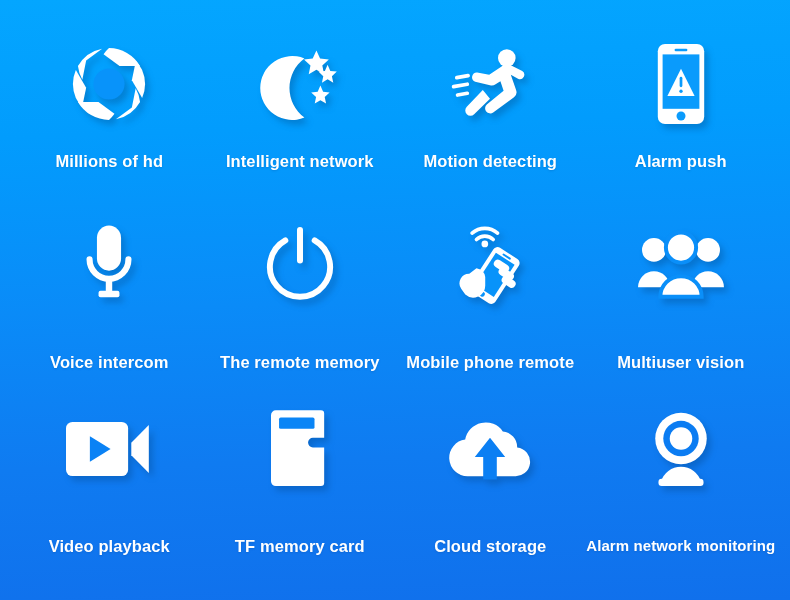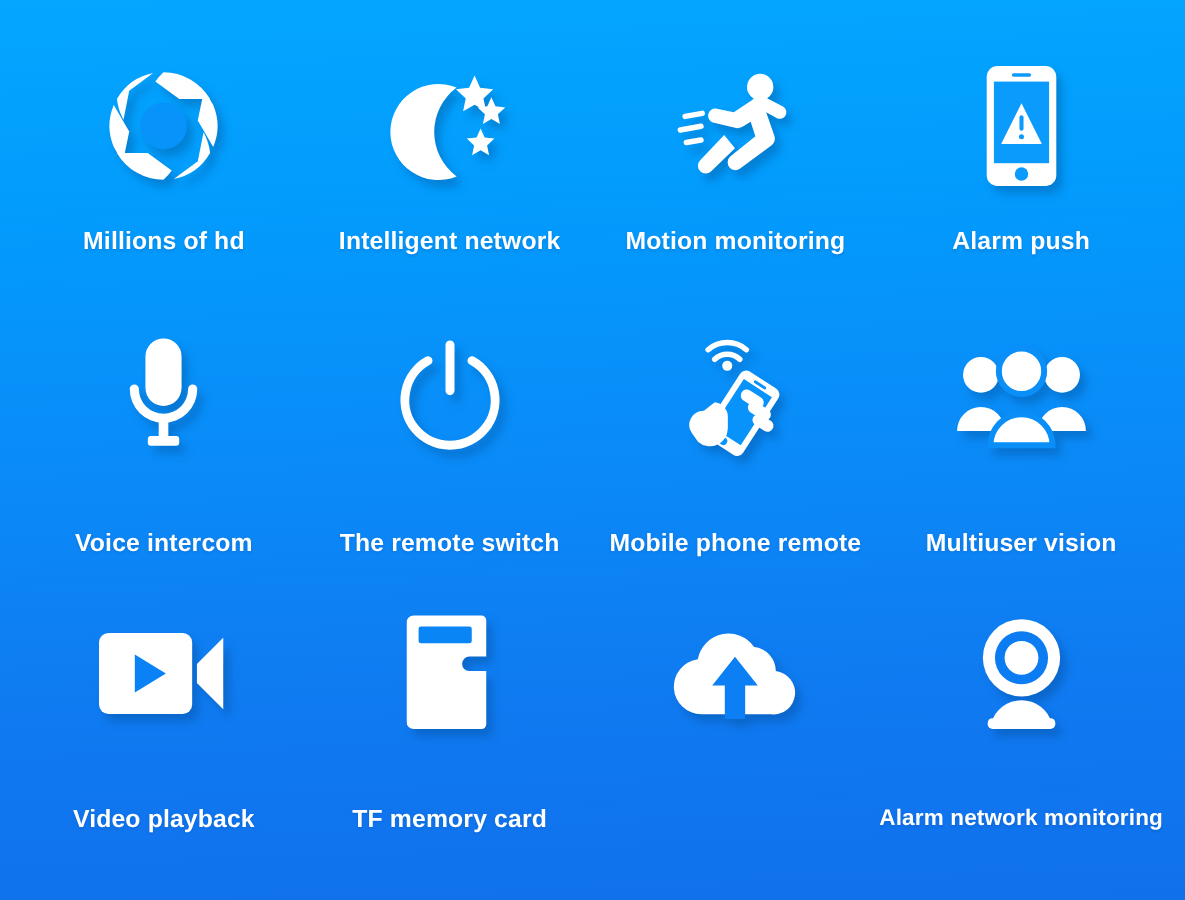--- a/index.html
+++ b/index.html
@@ -108,21 +108,21 @@
         <g fill="#ffffff">
           <circle cx="71" cy="15" r="11"></circle>
           <path d="M64 26 L49 36 L34 33 a6 6 0 0 0 -2.5 11.6 L50 49 a9 9 0 0 0 7-1.2 L63 44 l4 12 -21 17 a6.5 6.5 0 0 0 8 10.2 L80 64 a8 8 0 0 0 2.5-9.3 L76 36 l9 5 a5.5 5.5 0 0 0 5.3-9.6 L76 24 a9 9 0 0 0 -12 2 Z"></path>
           <path d="M41 55 L21 76 a6.5 6.5 0 0 0 9.2 9.2 L50 66 Z"></path>
           <rect x="6" y="36" width="19" height="4.6" rx="2.3" transform="rotate(-10 15 38)"></rect>
           <rect x="2" y="47" width="22" height="4.6" rx="2.3" transform="rotate(-10 13 49)"></rect>
           <rect x="7" y="58" width="17" height="4.6" rx="2.3" transform="rotate(-10 15 60)"></rect>
         </g>
       </svg>
     </div>
-    <div class="feature-label">Motion monitoring</div>
+    <div class="feature-label">Motion detecting</div>
   </div>
 
   <div class="feature-cell row-1">
     <div class="icon-wrap">
       <svg width="48" height="82" viewBox="0 0 60 102" aria-hidden="true">
         <rect x="1" y="1" width="58" height="100" rx="9" fill="#ffffff"></rect>
         <rect x="7" y="14" width="46" height="68" fill="#0A9BFC"></rect>
         <rect x="22" y="7" width="16" height="3" rx="1.5" fill="#0A9BFC"></rect>
         <circle cx="30" cy="91" r="5.6" fill="#0A9BFC"></circle>
         <path d="M30 32 L47 66 L13 66 Z" fill="#ffffff"></path>
@@ -148,21 +148,21 @@
   </div>
 
   <div class="feature-cell row-2">
     <div class="icon-wrap">
       <svg width="76" height="80" viewBox="0 0 96 100" aria-hidden="true">
         <path d="M48 48 A40 40 0 1 0 48 48" fill="none"></path>
         <path d="M29.5 19 A38 38 0 1 0 66.5 19" fill="none" stroke="#ffffff" stroke-width="7.5" stroke-linecap="round"></path>
         <rect x="44.2" y="2" width="7.6" height="46" rx="3.8" fill="#ffffff"></rect>
       </svg>
     </div>
-    <div class="feature-label">The remote switch</div>
+    <div class="feature-label">The remote memory</div>
   </div>
 
   <div class="feature-cell row-2">
     <div class="icon-wrap">
       <svg width="80" height="86" viewBox="0 0 100 108" aria-hidden="true">
         <g fill="none" stroke="#ffffff" stroke-width="4.6" stroke-linecap="round">
           <path d="M33 22 a15 15 0 0 1 21 0"></path>
           <path d="M27.5 14 a24.5 24.5 0 0 1 32 0"></path>
         </g>
         <circle cx="43.5" cy="27.5" r="4.2" fill="#ffffff"></circle>
@@ -220,20 +220,21 @@
     <div class="feature-label">TF memory card</div>
   </div>
 
   <div class="feature-cell row-3">
     <div class="icon-wrap">
       <svg width="88" height="64" viewBox="0 0 110 80" aria-hidden="true">
         <path d="M27 74 a23 23 0 0 1 -3 -45.8 A26 26 0 0 1 71 18 a20 20 0 0 1 18 20 a18 18 0 0 1 -4 36 Z" fill="#ffffff"></path>
         <path d="M55 26 L74 50 H63.5 V78 H46.5 V50 H36 Z" fill="#0B7FF3"></path>
       </svg>
     </div>
+    <div class="feature-label">Cloud storage</div>
   </div>
 
   <div class="feature-cell row-3">
     <div class="icon-wrap">
       <svg width="66" height="76" viewBox="0 0 82 94" aria-hidden="true">
         <circle cx="41" cy="34" r="32" fill="#ffffff"></circle>
         <circle cx="41" cy="34" r="22" fill="#0B7CF2"></circle>
         <circle cx="41" cy="34" r="14" fill="#ffffff"></circle>
         <path d="M16 88 a26 26 0 0 1 50 0 Z" fill="#ffffff"></path>
         <rect x="13" y="84" width="56" height="9" rx="4" fill="#ffffff"></rect>

